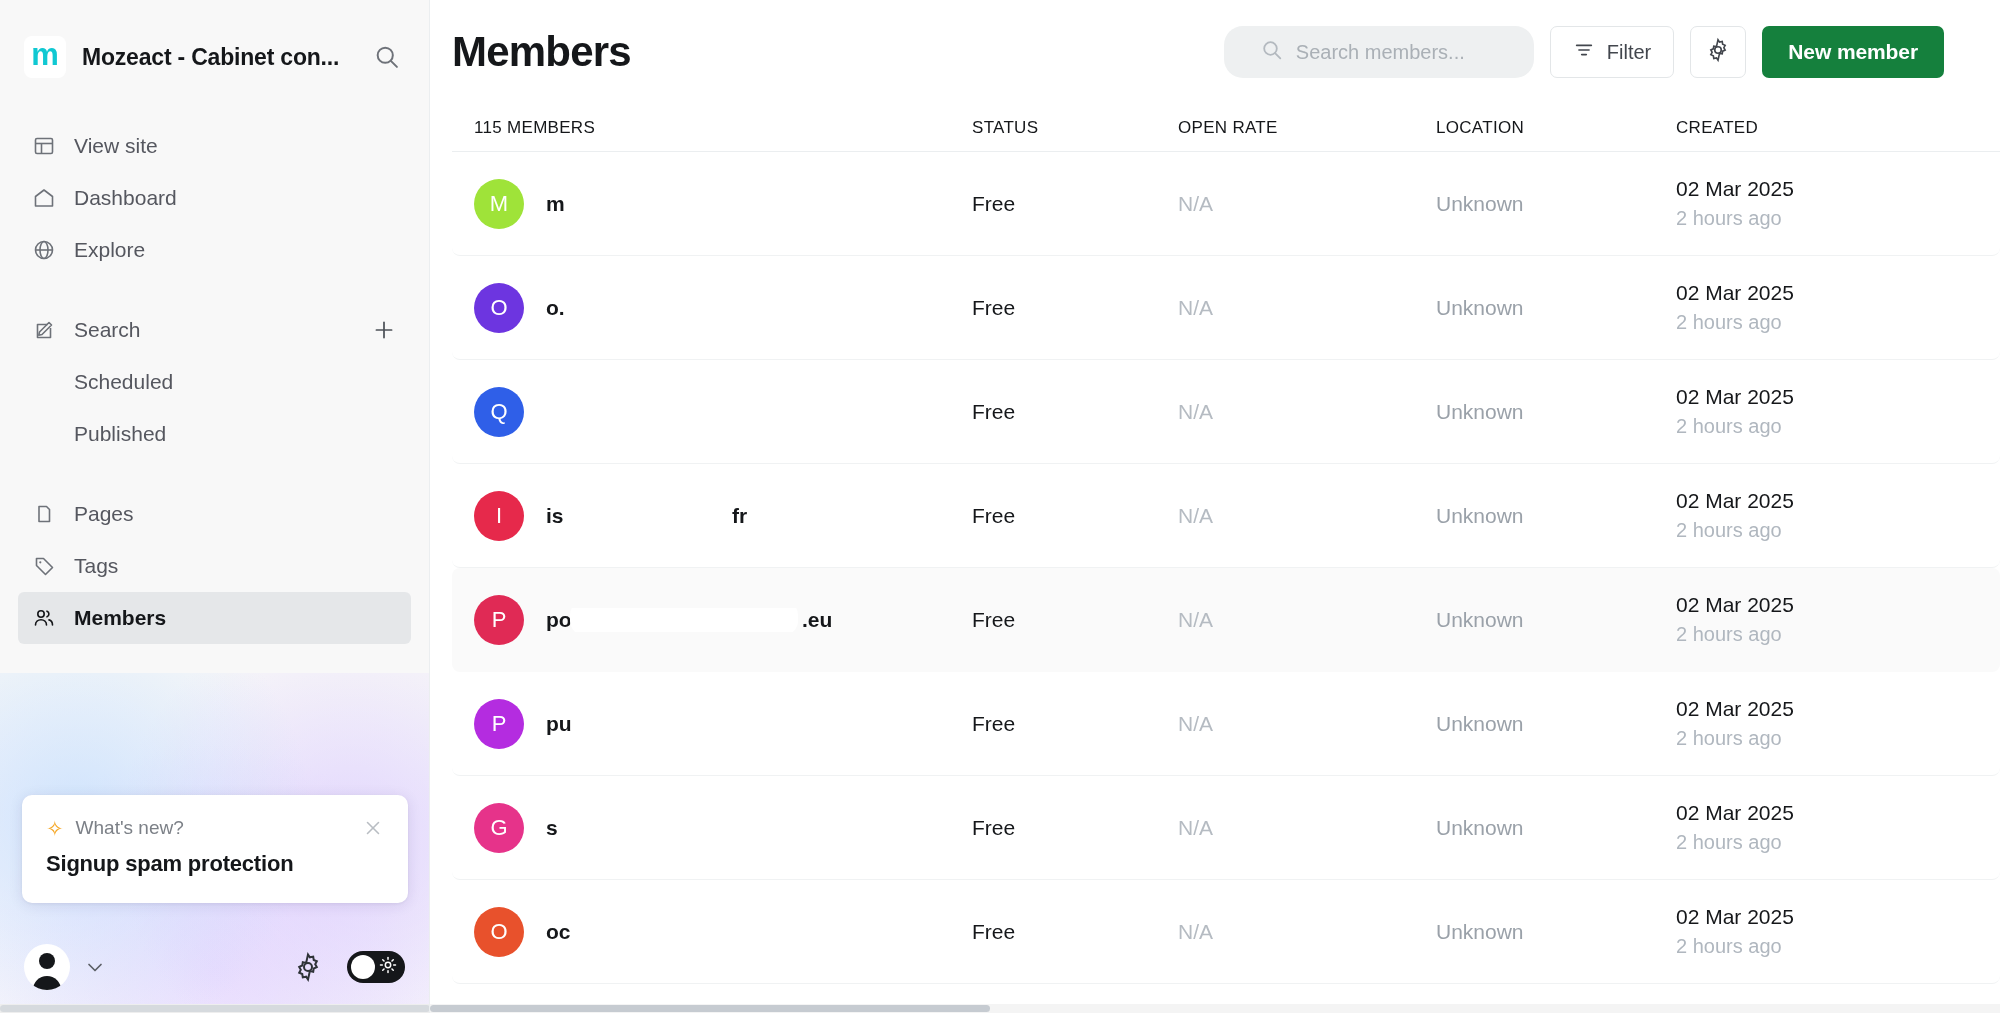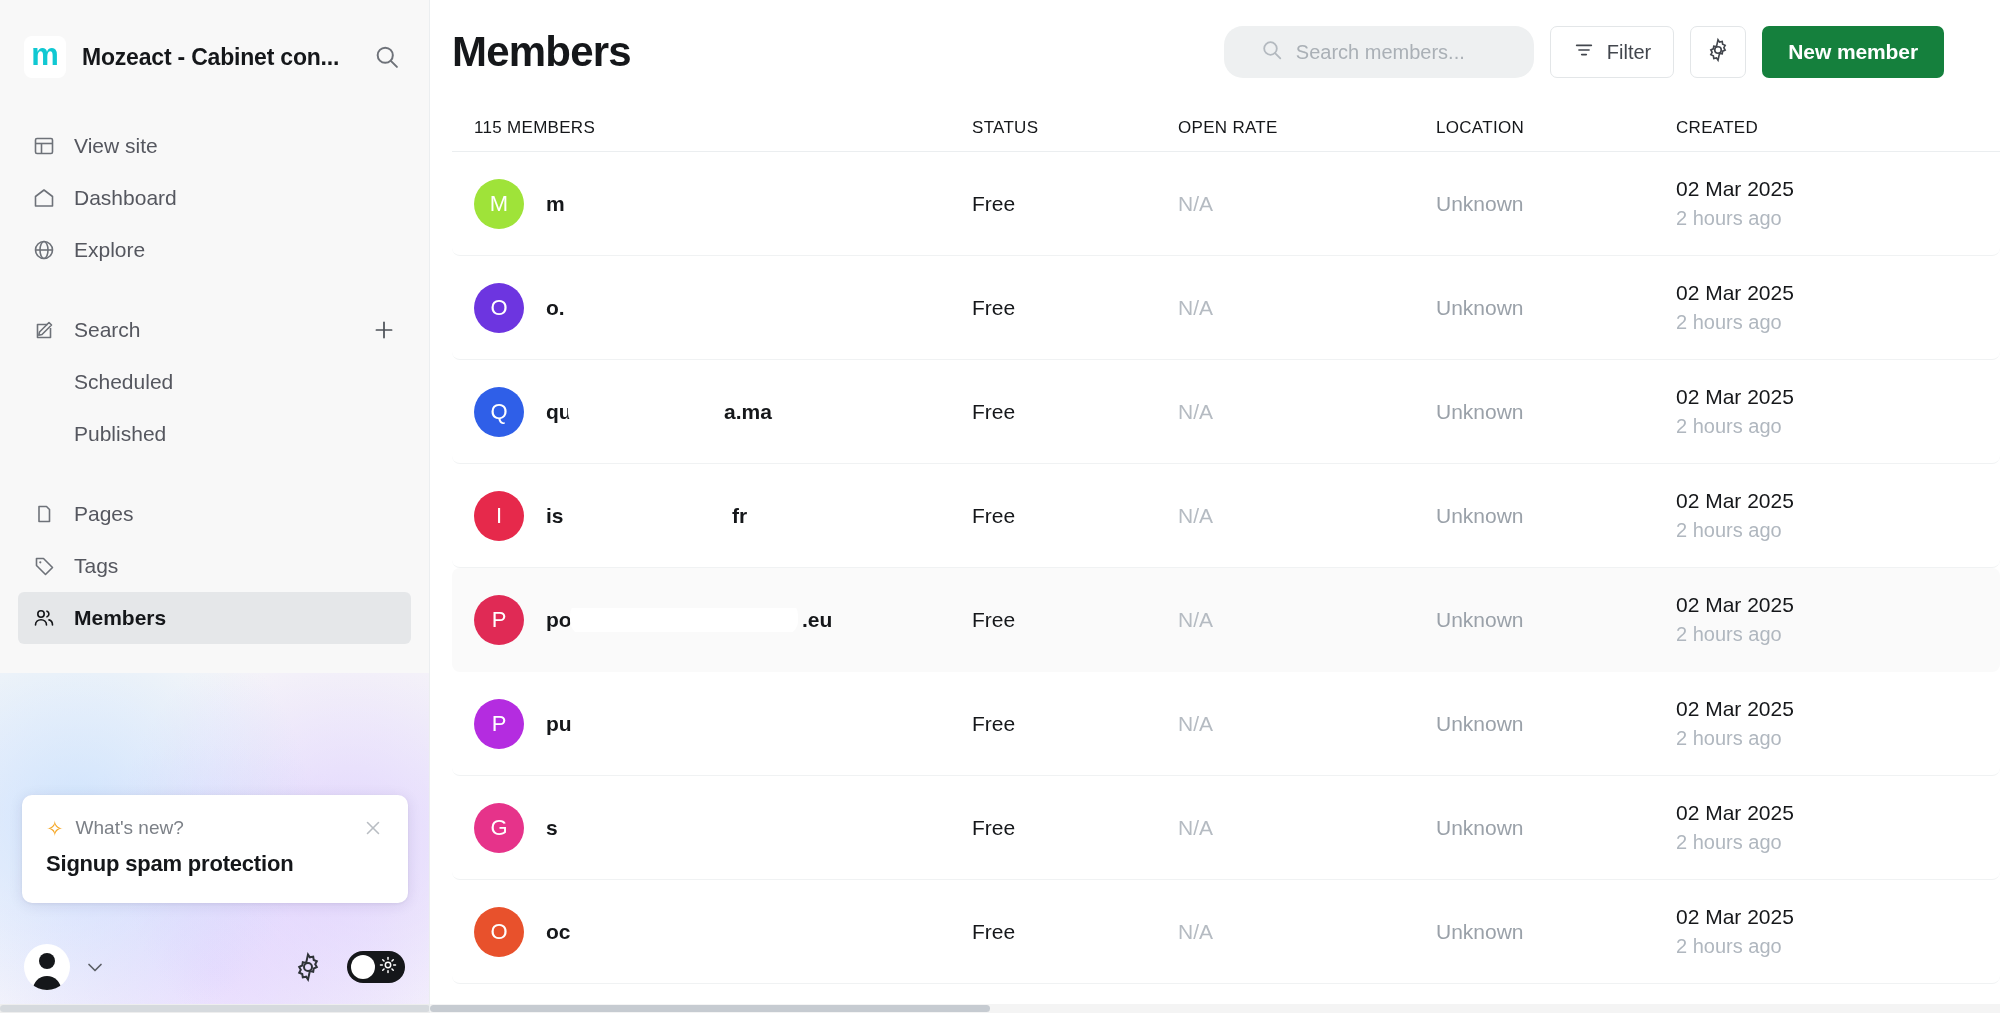--- a/index.html
+++ b/index.html
@@ -412,21 +412,20 @@
             <div class="cell-open">N/A</div>
             <div class="cell-loc">Unknown</div>
             <div class="cell-created">
               <div class="cc-date">02 Mar 2025</div>
               <div class="cc-ago">2 hours ago</div>
             </div>
           </div>
           <div class="trow">
             <div class="cell-name">
               <div class="mavatar" style="background: rgb(47, 95, 232);">Q</div>
-              <div class="memail">qu<span class="redact" style="left: 22px; width: 152px;"></span><span style="position: absolute; left: 178px; top: 0px;">a.ma</span></div>
             </div>
             <div class="cell-status">Free</div>
             <div class="cell-open">N/A</div>
             <div class="cell-loc">Unknown</div>
             <div class="cell-created">
               <div class="cc-date">02 Mar 2025</div>
               <div class="cc-ago">2 hours ago</div>
             </div>
           </div>
           <div class="trow">

